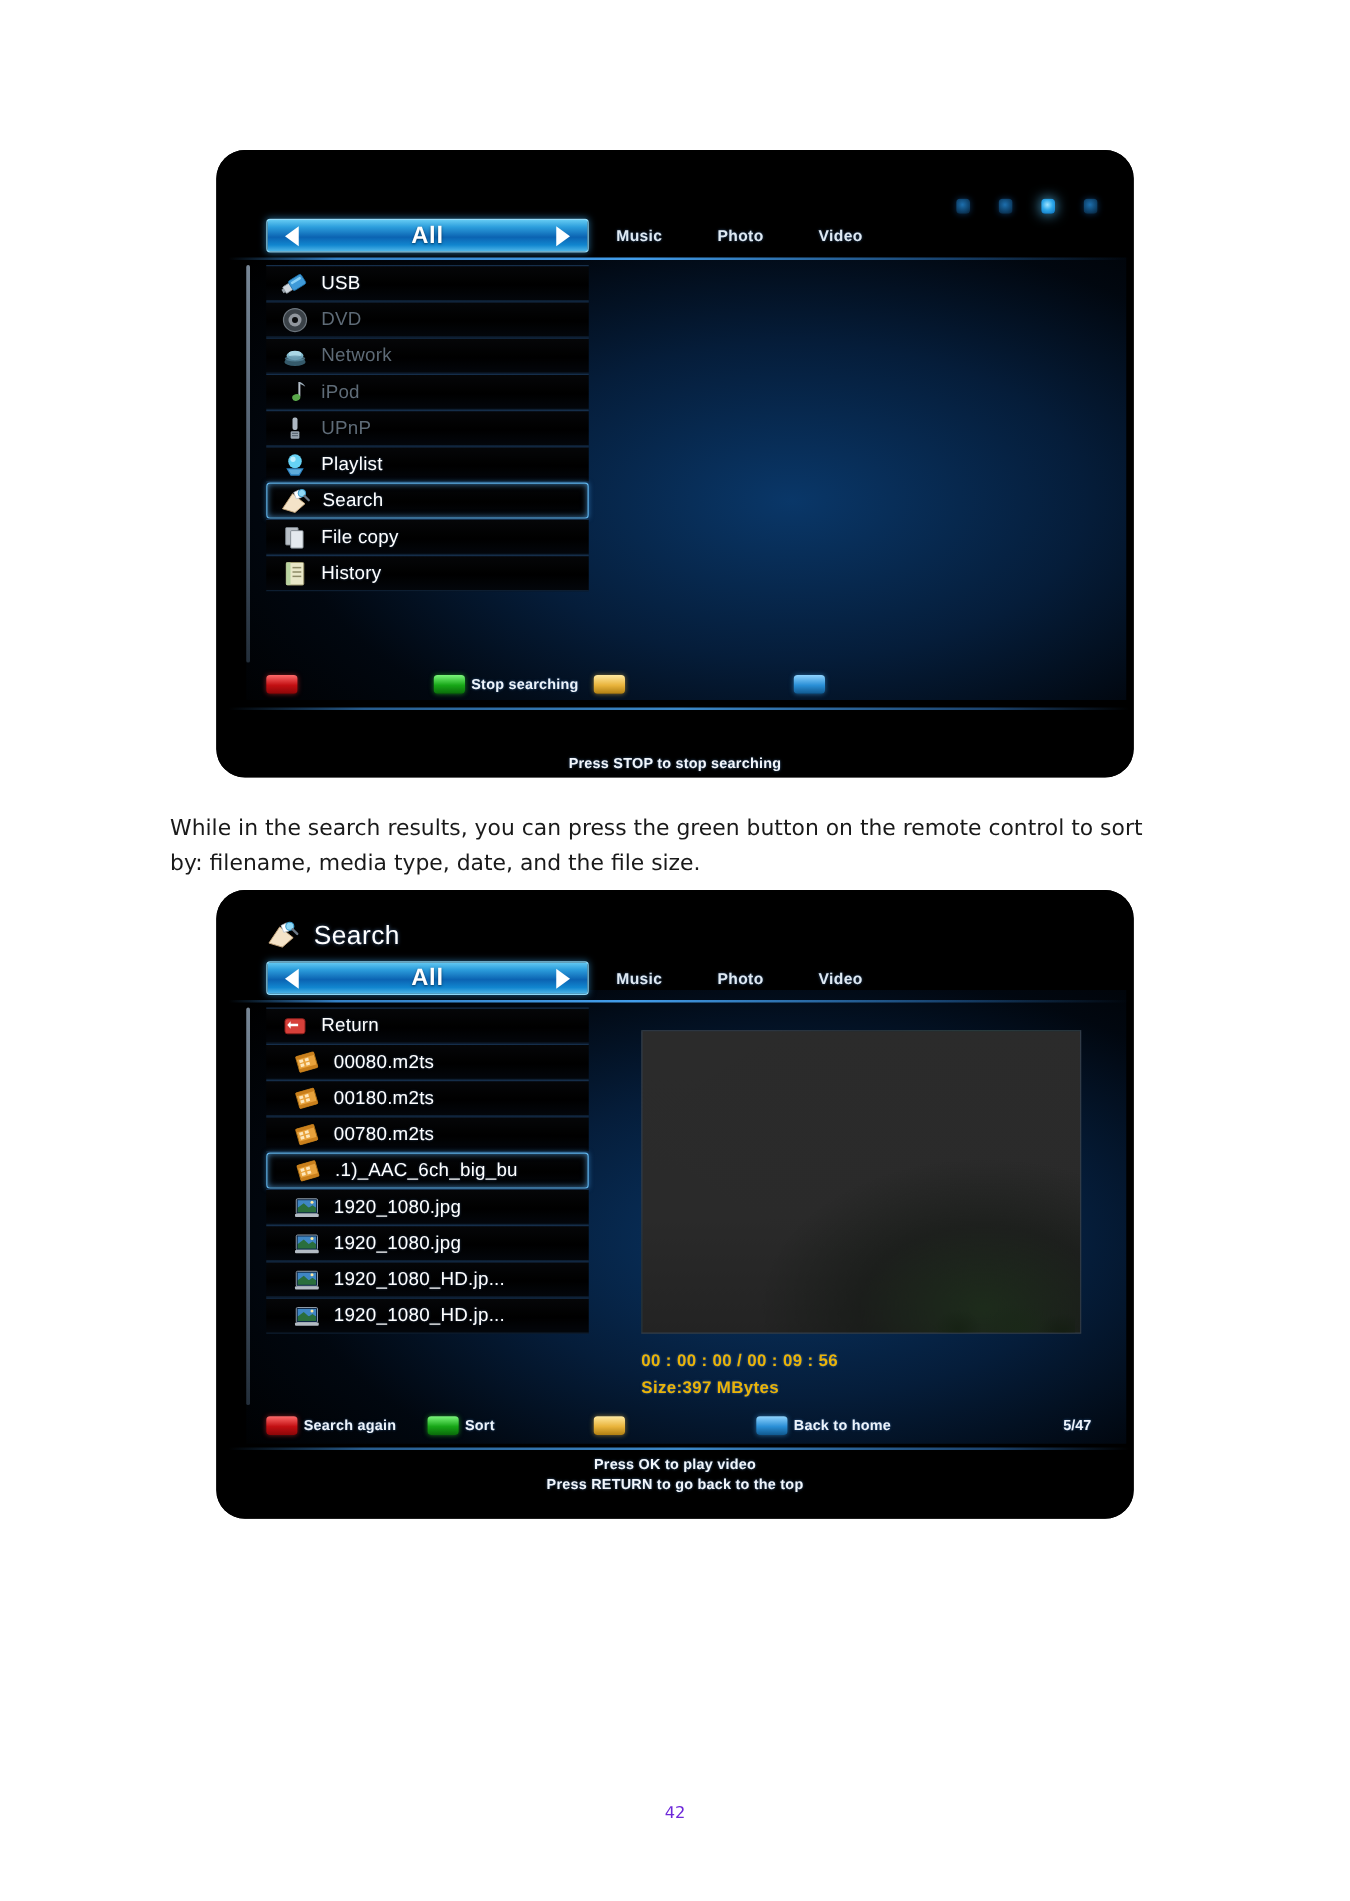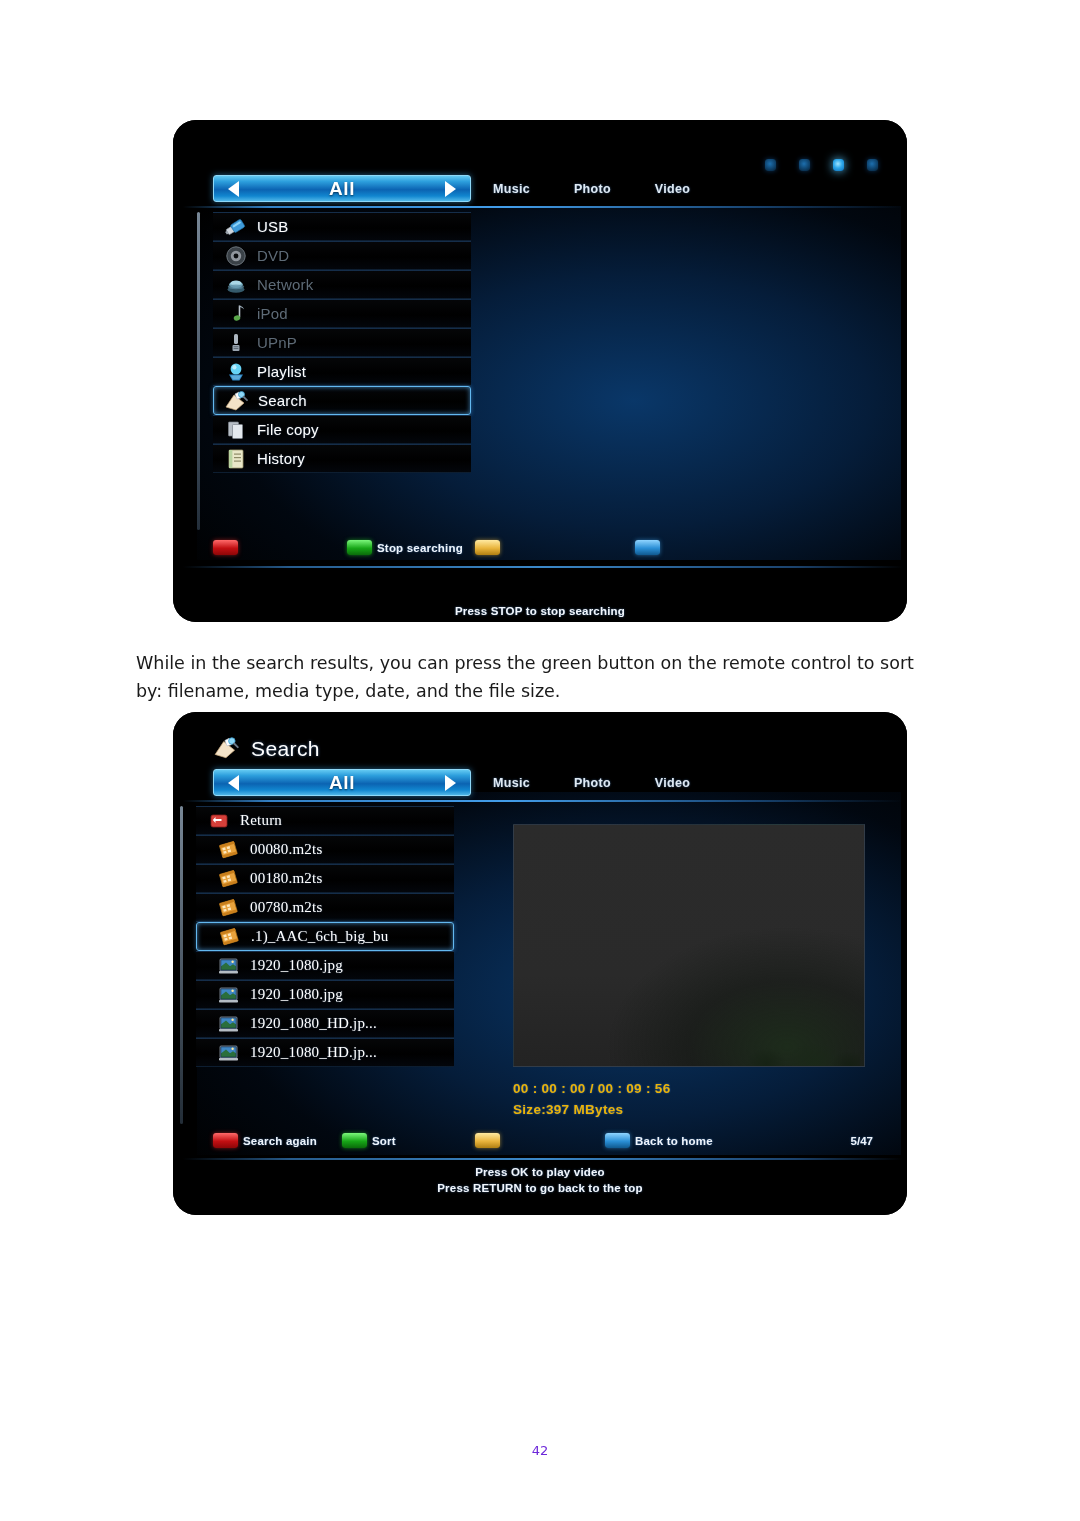--- a/index.html
+++ b/index.html
@@ -476,21 +476,21 @@
         </div>
         <div class="ftabs">
           <span class="ftab">Music</span>
           <span class="ftab">Photo</span>
           <span class="ftab">Video</span>
         </div>
       </div>
 
       <div class="hsep" style="left:10px; right:4px; top:88px;"></div>
 
-      <div class="listwrap" style="left:7px; top:94px; width:300px; height:318px;font-family:Liberation Serif, serif;">
+      <div class="listwrap" style="left:24px; top:94px; width:300px; height:318px;">
         <div class="scrollrail" style="height:318px;"></div>
         <div class="rows">
 
           <div class="row">
             <span class="icon-slot">
               <svg class="ico" width="18" height="16" viewBox="0 0 18 16">
                 <rect x="1" y="2" width="16" height="12" rx="2" fill="#d6403a" stroke="#8e1f1c" stroke-width=".8"></rect>
                 <path d="M11.5 6 L5.5 6 L5.5 4 L2.8 7 L5.5 10 L5.5 8 L11.5 8 Z" fill="#ffffff"></path>
               </svg>
             </span>

